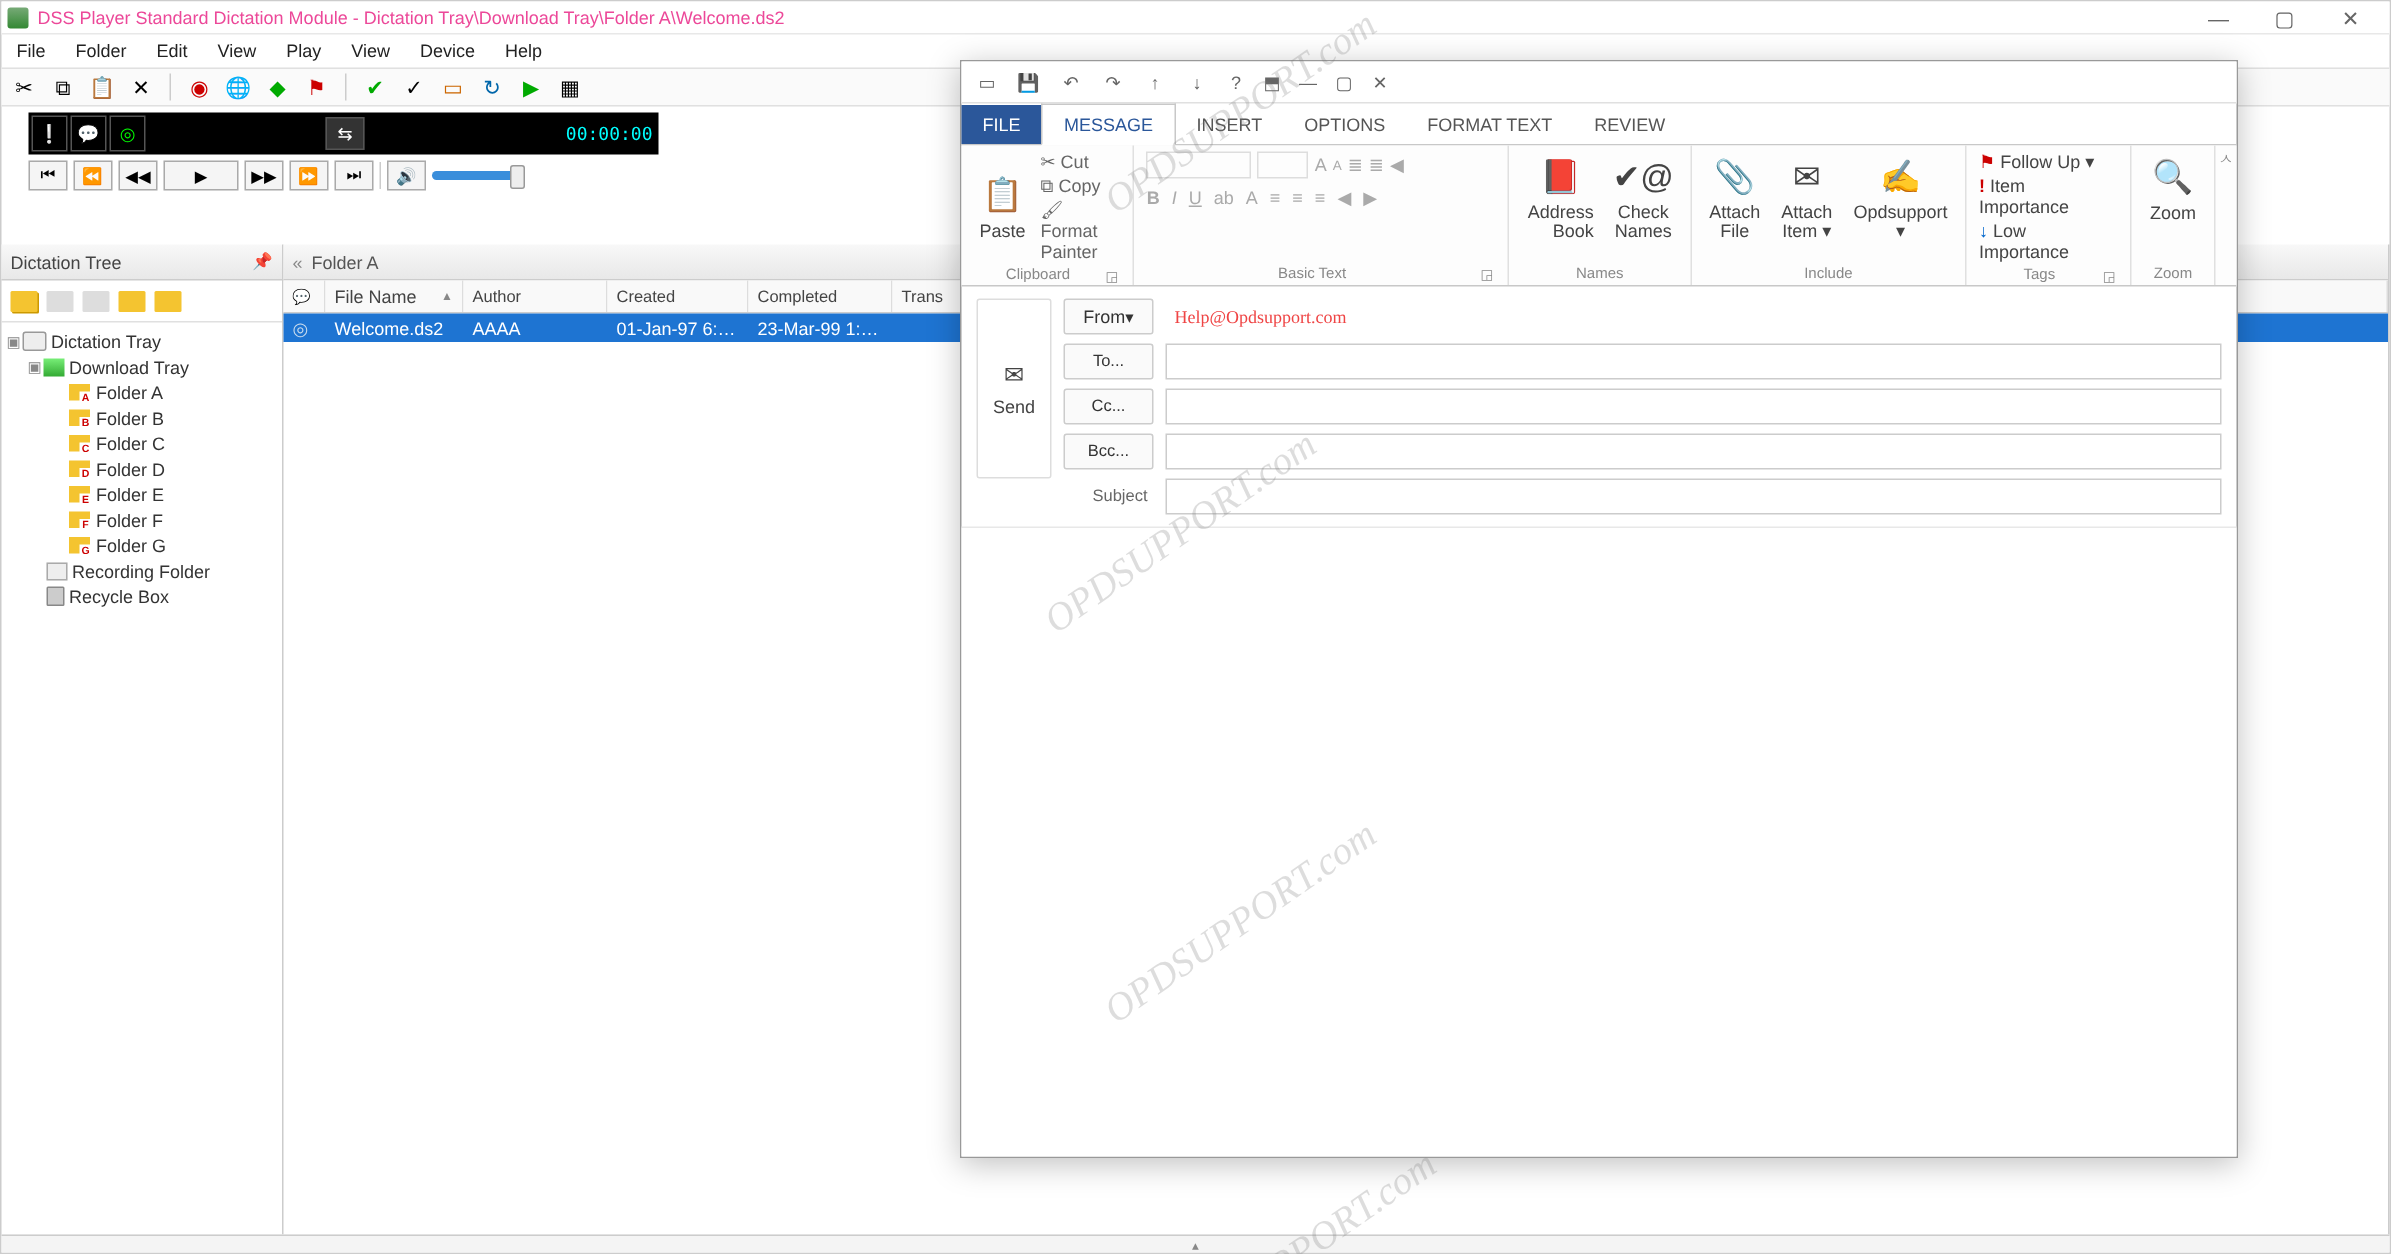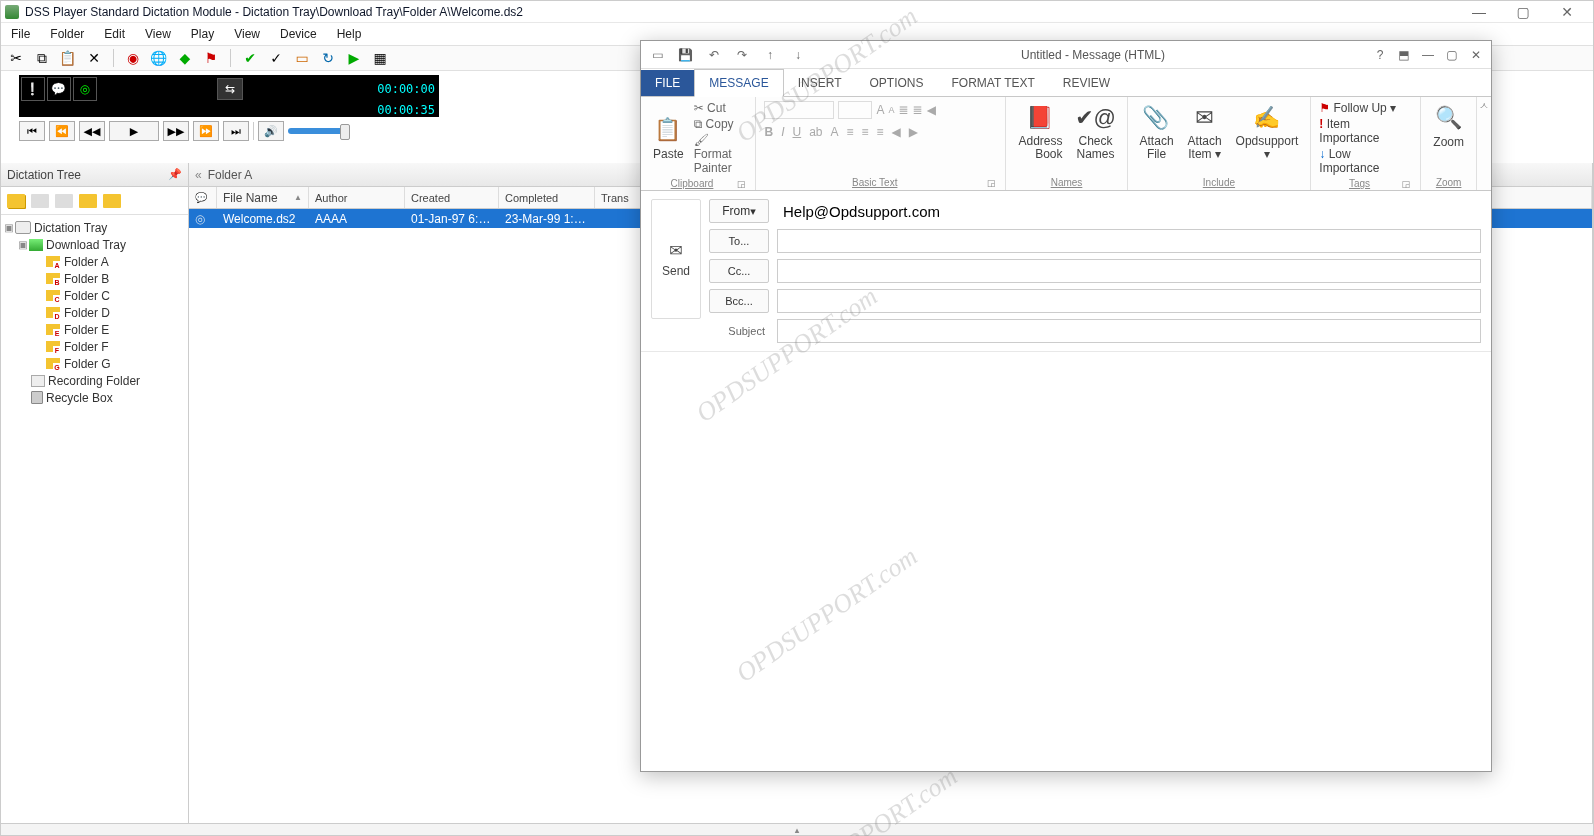--- a/index.html
+++ b/index.html
@@ -2,21 +2,21 @@
 <html><head>
 <meta charset="utf-8">
 <style>
 * { margin: 0; padding: 0; box-sizing: border-box; font-family: "Segoe UI", Tahoma, sans-serif; font-size: 12px; }
 body { background: #fff; width: 1594px; height: 836px; position: relative; overflow: hidden; }
 
 
 .dss-window { position: absolute; left: 0; top: 0; width: 1594px; height: 836px; background: #fff; border: 1px solid #ccc; }
 .titlebar { height: 22px; background: #fff; display: flex; align-items: center; padding: 0 4px; border-bottom: 1px solid #e8e8e8; }
 .titlebar .app-icon { width: 14px; height: 14px; background: linear-gradient(#7a7, #383); border-radius: 2px; margin-right: 6px; }
-.titlebar .title-text { flex: 1; color: #0f172a; }
+.titlebar .title-text { flex: 1; color: #ec4899; }
 .titlebar .win-controls { display: flex; gap: 16px; padding-right: 8px; }
 .wc-btn { width: 28px; height: 20px; display: flex; align-items: center; justify-content: center; color: #666; font-size: 14px; }
 
 .menubar { height: 22px; display: flex; align-items: center; gap: 20px; padding: 0 10px; }
 .menubar span { color: #222; }
 
 .toolbar { height: 26px; border-top: 1px solid #e0e0e0; border-bottom: 1px solid #e0e0e0; display: flex; align-items: center; gap: 8px; padding: 0 6px; background: #fafafa; }
 .tb-btn { width: 18px; height: 18px; display: flex; align-items: center; justify-content: center; font-size: 14px; }
 .tb-sep { width: 1px; height: 18px; background: #ccc; margin: 0 2px; }
 
@@ -75,35 +75,35 @@
 .ol-qat { display: flex; gap: 10px; padding: 0 8px; }
 .ol-qat-btn { width: 18px; height: 18px; display: flex; align-items: center; justify-content: center; color: #666; }
 .ol-title { flex: 1; text-align: center; color: #555; font-size: 12px; }
 .ol-winctrl { display: flex; gap: 6px; padding-right: 6px; }
 .ol-tabs { height: 28px; display: flex; align-items: flex-end; border-bottom: 1px solid #c8c8c8; }
 .ol-tab { padding: 6px 14px; color: #555; font-size: 12px; }
 .ol-tab.file { background: #2b579a; color: #fff; }
 .ol-tab.active { background: #fff; border: 1px solid #c8c8c8; border-bottom: 1px solid #fff; margin-bottom: -1px; color: #2b579a; }
 .ol-ribbon { height: 94px; background: #fdfdfd; border-bottom: 1px solid #c8c8c8; display: flex; }
 .rb-group { border-right: 1px solid #e0e0e0; display: flex; flex-direction: column; justify-content: space-between; padding: 4px 8px 2px; }
-.rb-group-label { text-align: center; color: #888; font-size: 10px; padding-top: 2px; border-top: 1px solid transparent; text-decoration: underline; }
+.rb-group-label { text-align: center; color: #888; font-size: 10px; padding-top: 2px; border-top: 1px solid transparent; }
 .rb-row { display: flex; align-items: center; gap: 6px; }
 .rb-col { display: flex; flex-direction: column; gap: 2px; font-size: 11px; color: #666; }
 .rb-btn-lg { display: flex; flex-direction: column; align-items: center; gap: 2px; color: #444; font-size: 11px; padding: 2px 4px; }
 .rb-icon-lg { width: 30px; height: 30px; display: flex; align-items: center; justify-content: center; font-size: 22px; }
 .rb-launcher { align-self: flex-end; font-size: 9px; color: #888; padding: 0 2px; }
 .rb-wrap { display: flex; justify-content: space-between; align-items: flex-end; }
 
 .ol-fields { padding: 8px 10px; display: flex; gap: 8px; border-bottom: 1px solid #e8e8e8; }
 .send-box { width: 50px; height: 120px; display: flex; flex-direction: column; align-items: center; justify-content: center; gap: 4px; border: 1px solid #ddd; border-radius: 2px; color: #444; font-size: 11px; }
 .field-rows { flex: 1; display: flex; flex-direction: column; gap: 6px; }
 .field-row { display: flex; align-items: center; gap: 8px; }
 .field-label-btn { width: 60px; height: 24px; border: 1px solid #ccc; background: #fafafa; display: flex; align-items: center; justify-content: center; color: #333; font-size: 11px; border-radius: 2px; }
 .field-label-txt { width: 60px; text-align: right; color: #666; font-size: 11px; padding-right: 4px; }
-.field-input { flex: 1; height: 24px; border: 1px solid #ccc; background: #fff; padding: 0 6px; color: #000000; font-size: 15px; display: flex; align-items: center; }
+.field-input { flex: 1; height: 24px; border: 1px solid #ccc; background: #fff; padding: 0 6px; color: #ef4444; font-size: 12px; display: flex; align-items: center; font-family: Liberation Serif, serif; }
 
 .ol-body { flex: 1; background: #fff; margin: 0; }
 
 .watermark { position: absolute; font-size: 26px; color: rgba(120,120,120,0.25); font-style: italic; font-family: Georgia, serif; transform: rotate(-35deg); pointer-events: none; white-space: nowrap; }
 </style>
 </head>
 <body>
 
 <div class="dss-window">
   <div class="titlebar">
@@ -151,24 +151,20 @@
       <div class="player-strip">
         <span class="ps-cell ps-red">❕</span>
         <span class="ps-cell ps-grey">💬</span>
         <span class="ps-cell" style="color:#0f0">◎</span>
         <span class="sw-icon" style="margin-left:auto;display:flex;align-items:center;justify-content:center;color:#fff">⇆</span>
         <div class="time-right">
           <div class="time-t1">00:00:00</div>
         </div>
       </div>
       <div class="time-line-wrap">
-        <div style="display:flex;background:#000;height:14px;">
-          <div style="flex:1"></div>
-          <div class="time-t1" style="width:70px;text-align:right;padding-right:4px">00:00:35</div>
-        </div>
       </div>
       <div class="transport">
         <span class="tp-btn">⏮</span>
         <span class="tp-btn">⏪</span>
         <span class="tp-btn">◀◀</span>
         <span class="tp-btn tp-play">▶</span>
         <span class="tp-btn">▶▶</span>
         <span class="tp-btn">⏩</span>
         <span class="tp-btn">⏭</span>
         <span class="tp-sep"></span>
@@ -309,21 +305,20 @@
 <div class="outlook-window">
   <div class="ol-titlebar">
     <div class="ol-qat">
       <span class="ol-qat-btn">▭</span>
       <span class="ol-qat-btn" style="color:#2b579a">💾</span>
       <span class="ol-qat-btn">↶</span>
       <span class="ol-qat-btn">↷</span>
       <span class="ol-qat-btn">↑</span>
       <span class="ol-qat-btn">↓</span>
     </div>
-    <div class="ol-title">Untitled - Message (HTML)</div>
     <div class="ol-winctrl">
       <span class="ol-qat-btn">?</span>
       <span class="ol-qat-btn">⬒</span>
       <span class="ol-qat-btn">—</span>
       <span class="ol-qat-btn">▢</span>
       <span class="ol-qat-btn">✕</span>
     </div>
   </div>
 
   <div class="ol-tabs">

